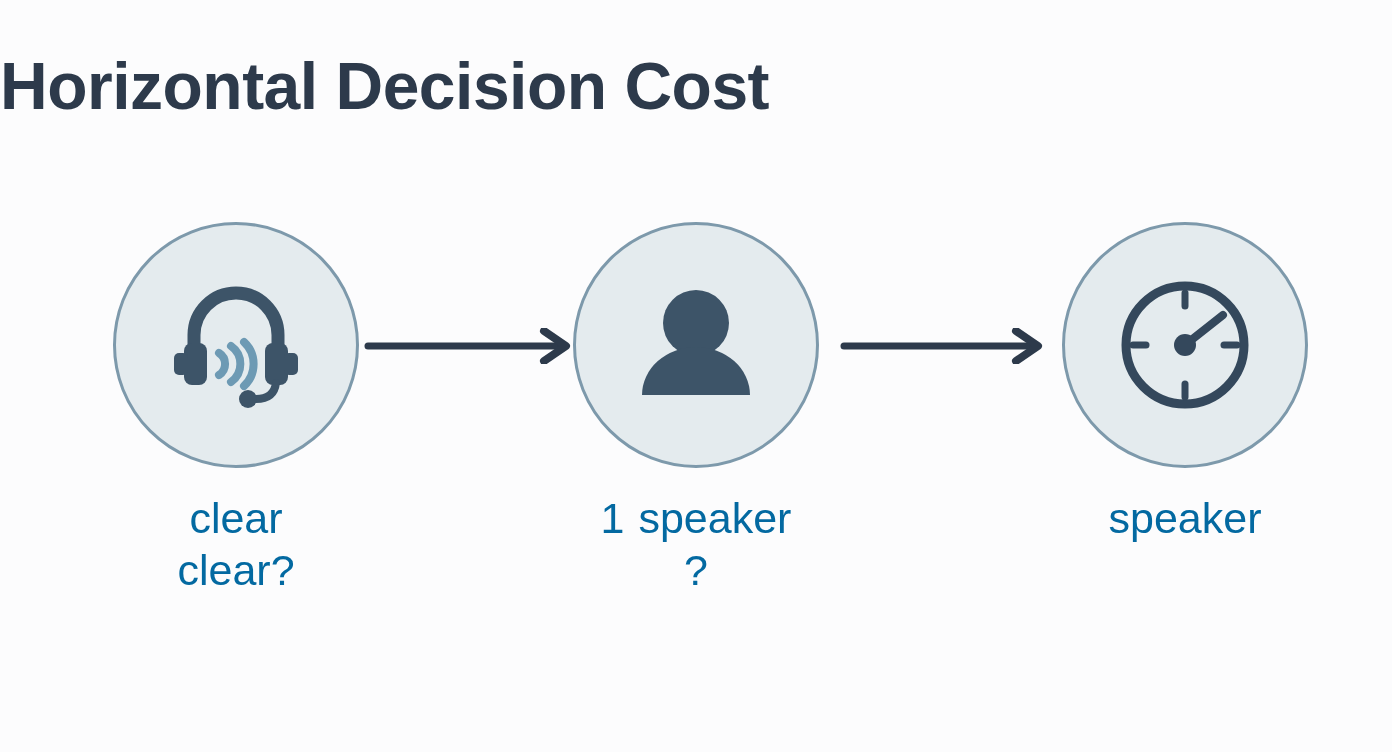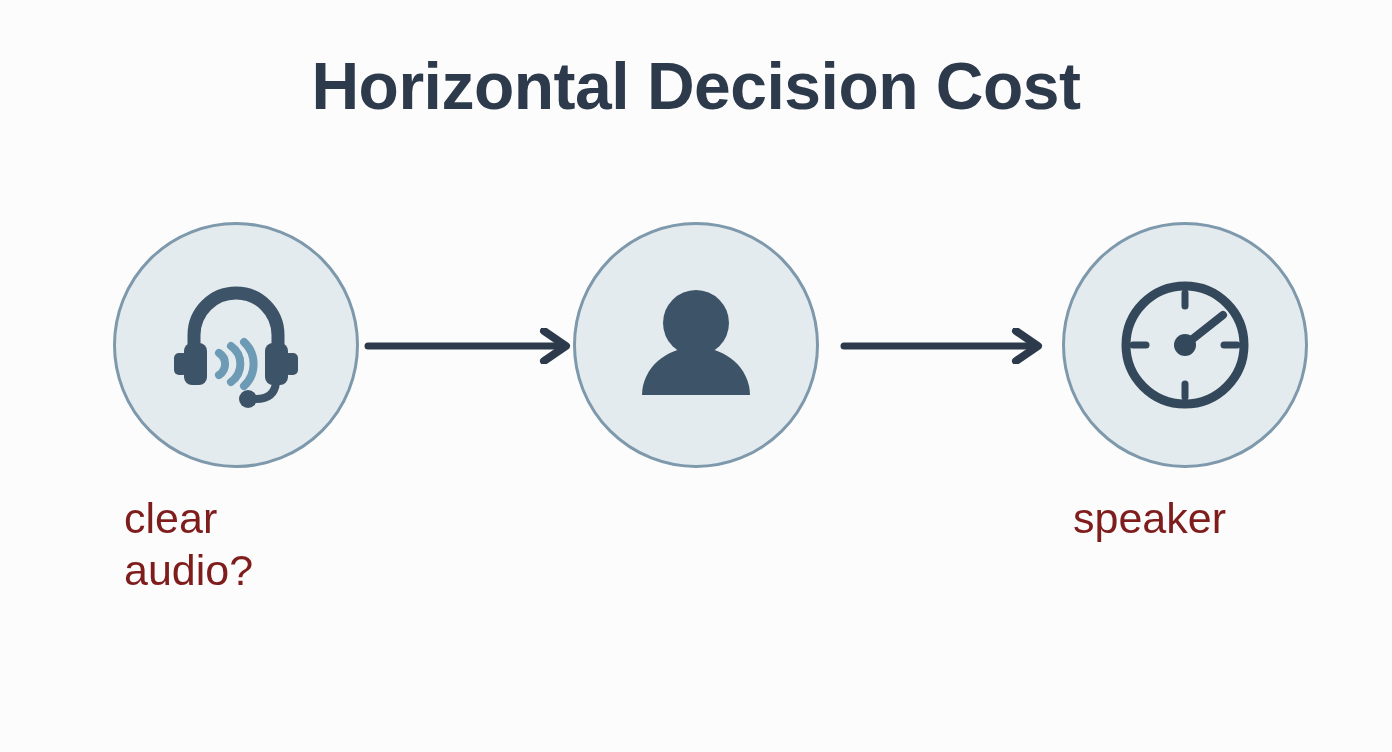--- a/index.html
+++ b/index.html
@@ -17,21 +17,20 @@
   #diagram-root {
     position: relative;
     width: 1392px;
     height: 752px;
   }
   .page-title {
     position: absolute;
     top: 52px;
     left: 0;
     width: 1392px;
-    text-align: center;
     font-size: 66px;
     font-weight: bold;
     color: #2d3a4b;
     letter-spacing: -0.5px;
     line-height: 1.05;
     white-space: nowrap;
   }
   .node {
     position: absolute;
     width: 252px;
@@ -48,24 +47,24 @@
     background: #e4ebee;
     border: 3px solid #7d99ab;
     box-sizing: border-box;
     display: flex;
     align-items: center;
     justify-content: center;
     margin: 0 auto;
   }
   .node-label {
     margin-top: 24px;
-    text-align: left;
+    text-align: center;
     font-size: 43px;
     line-height: 1.22;
-    color: #7f1d1d;
+    color: #0369a1;
     font-weight: normal;
     padding: 0 14px;
     word-spacing: 2px;
   }
   .node-icon svg { display: block; }
 
   .connector {
     position: absolute;
     top: 328px;
     height: 36px;
@@ -98,41 +97,45 @@
           <path d="M61 67 A22 22 0 0 1 61 103" fill="none" stroke="#6d9ab4" stroke-width="8" stroke-linecap="round"></path>
           <path d="M74 63 A30 30 0 0 1 74 107" fill="none" stroke="#6d9ab4" stroke-width="8" stroke-linecap="round"></path>
 
           <path d="M106 104 Q104 120 86 120" fill="none" stroke="#3d5468" stroke-width="8" stroke-linecap="round"></path>
           <circle cx="78" cy="120" r="9" fill="#3d5468"></circle>
         </svg>
       </span>
     </div>
     <div class="node-label">
       <span>clear</span><br>
-      <span>audio?</span>
+      <span>clear?</span>
     </div>
   </div>
 
   <div class="connector conn-1">
     <span>
       <svg width="212" height="36" viewBox="0 0 212 36" aria-hidden="true">
         <line x1="4" y1="18" x2="194" y2="18" stroke="#2d3a4b" stroke-width="7" stroke-linecap="round"></line>
         <polyline points="180,3 202,18 180,33" fill="none" stroke="#2d3a4b" stroke-width="8" stroke-linecap="round" stroke-linejoin="round"></polyline>
       </svg>
     </span>
   </div>
 
   <div class="node node-2">
     <div class="node-circle">
       <span class="node-icon">
         <svg width="124" height="124" viewBox="0 0 124 124" aria-hidden="true">
           <circle cx="62" cy="40" r="33" fill="#3d5468"></circle>
           <path d="M8 112 A54 48 0 0 1 116 112 Z" fill="#3d5468"></path>
         </svg>
       </span>
+    </div>
+    <div class="node-label">
+      <span>1 speaker</span><br>
+      <span>?</span>
     </div>
   </div>
 
   <div class="connector conn-2">
     <span>
       <svg width="208" height="36" viewBox="0 0 208 36" aria-hidden="true">
         <line x1="4" y1="18" x2="190" y2="18" stroke="#2d3a4b" stroke-width="7" stroke-linecap="round"></line>
         <polyline points="176,3 198,18 176,33" fill="none" stroke="#2d3a4b" stroke-width="8" stroke-linecap="round" stroke-linejoin="round"></polyline>
       </svg>
     </span>

